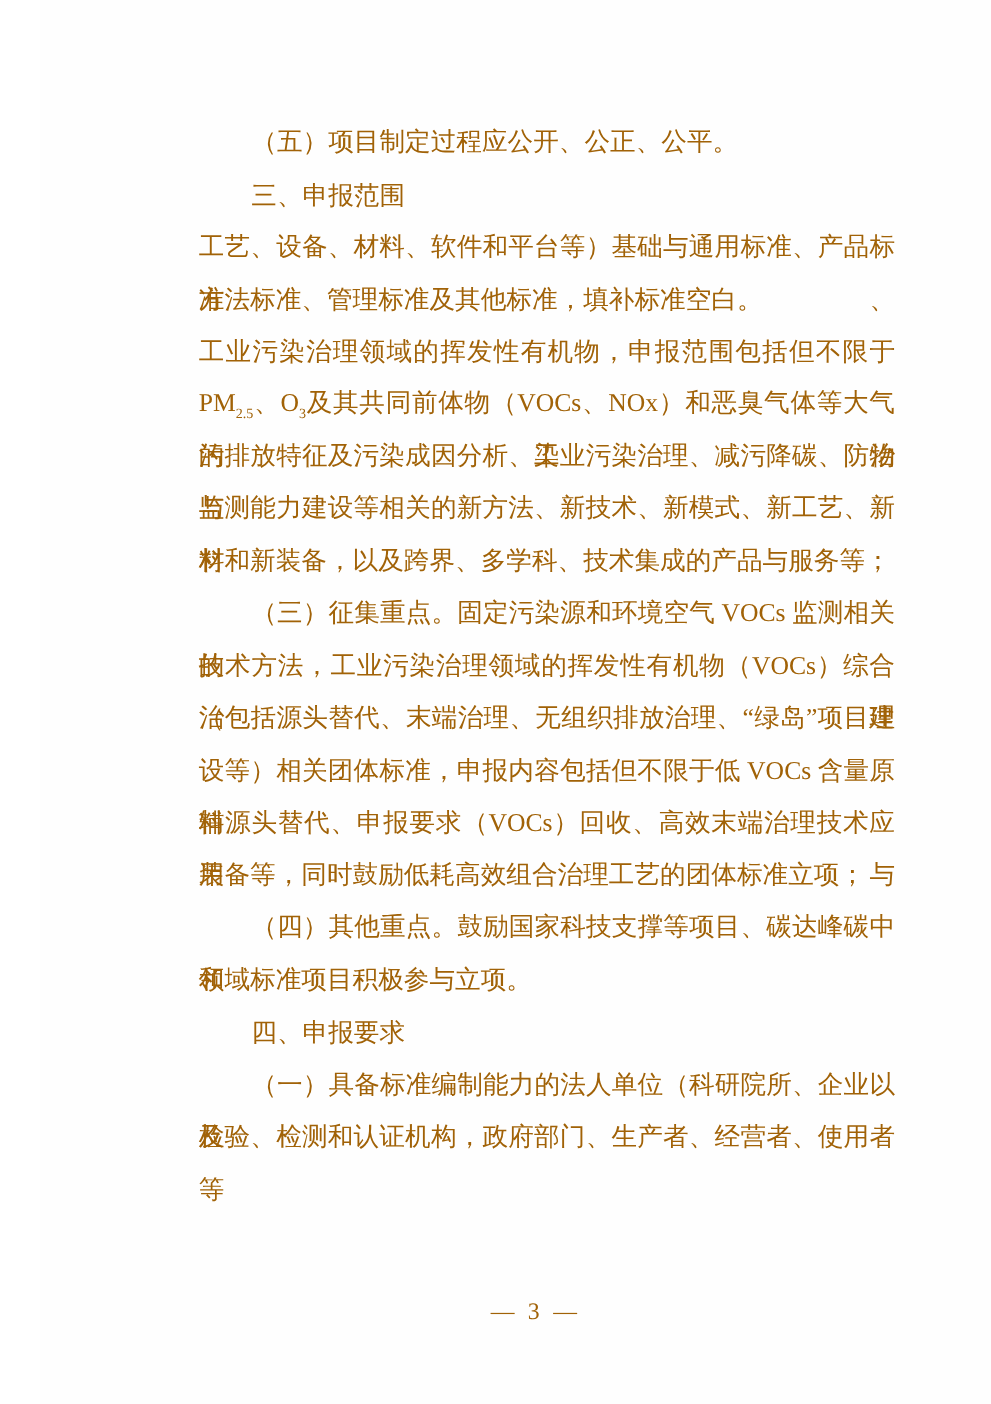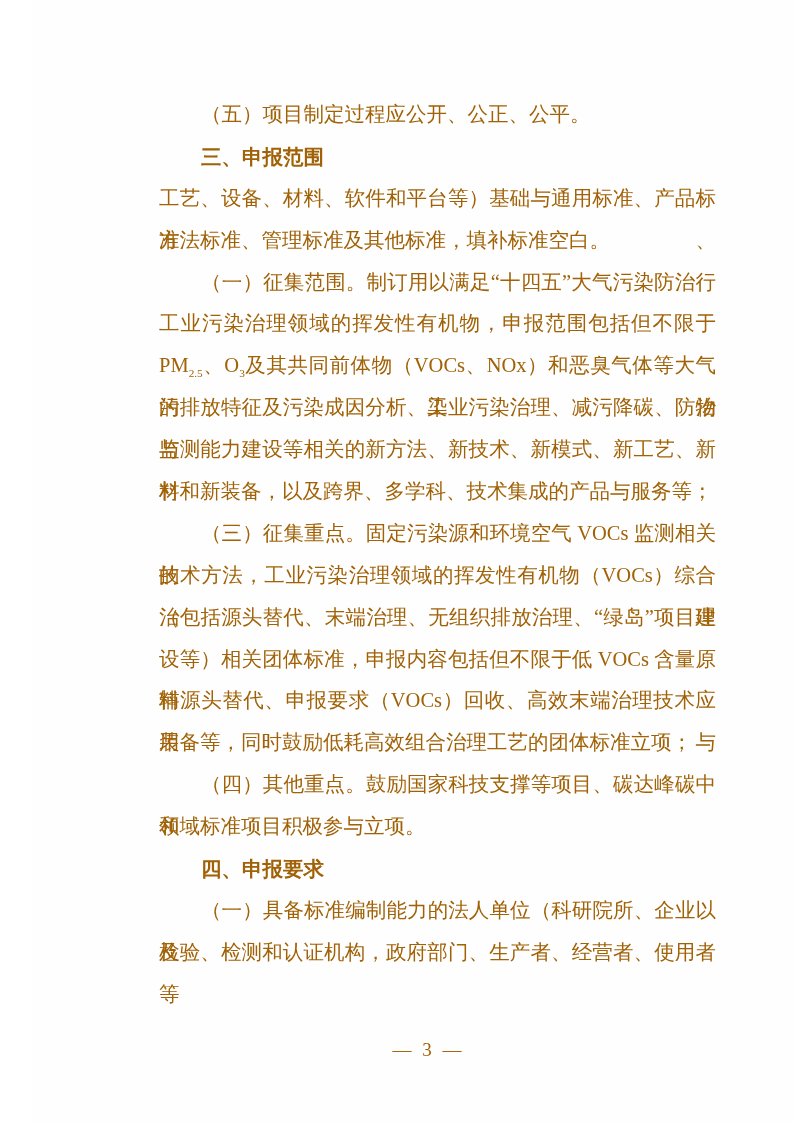--- a/index.html
+++ b/index.html
@@ -29,21 +29,21 @@
     white-space: normal;
   }
   .line.indent {
     text-indent: 42px;
   }
   .line.justify {
     text-align: justify;
     text-align-last: justify;
   }
   .line.heading {
-    font-weight: 700;
+    font-weight: 400;
     font-family: "Liberation Sans", sans-serif;
   }
   .line sub {
     font-size: 0.55em;
     line-height: 0;
   }
   .footer {
     position: absolute;
     top: 1037px;
     left: 0;
@@ -56,21 +56,20 @@
 </style>
 </head>
 <body>
 
 <div class="page" style="color: #a16207; background: rgb(254, 254, 254); margin-left: 32px;">
   <div class="doc-body" id="doc-body">
       <div class="line indent"><span>（五）项目制定过程应公开、公正、公平。</span></div>
       <div class="line indent heading"><span>三、申报范围</span></div>
       <div class="line justify"><span>工艺、设备、材料、软件和平台等）基础与通用标准、产品标准、</span></div>
       <div class="line"><span>方法标准、管理标准及其他标准，填补标准空白。</span></div>
-      <div class="line indent justify"><span>（一）征集范围。制订用以满足“十四五”大气污染防治行</span></div>
       <div class="line justify"><span>工业污染治理领域的挥发性有机物，申报范围包括但不限于</span></div>
       <div class="line justify"><span>PM</span><sub>2.5</sub><span>、O</span><sub>3</sub><span>及其共同前体物（VOCs、NOx）和恶臭气体等大气污染物</span></div>
       <div class="line justify"><span>的排放特征及污染成因分析、工业污染治理、减污降碳、防治与</span></div>
       <div class="line justify"><span>监测能力建设等相关的新方法、新技术、新模式、新工艺、新材</span></div>
       <div class="line"><span>料和新装备，以及跨界、多学科、技术集成的产品与服务等；</span></div>
       <div class="line indent justify"><span>（三）征集重点。固定污染源和环境空气 VOCs 监测相关的</span></div>
       <div class="line justify"><span>技术方法，工业污染治理领域的挥发性有机物（VOCs）综合治理</span></div>
       <div class="line justify"><span>（包括源头替代、末端治理、无组织排放治理、“绿岛”项目建</span></div>
       <div class="line justify"><span>设等）相关团体标准，申报内容包括但不限于低 VOCs 含量原辅</span></div>
       <div class="line justify"><span>料源头替代、申报要求（VOCs）回收、高效末端治理技术应用与</span></div>

